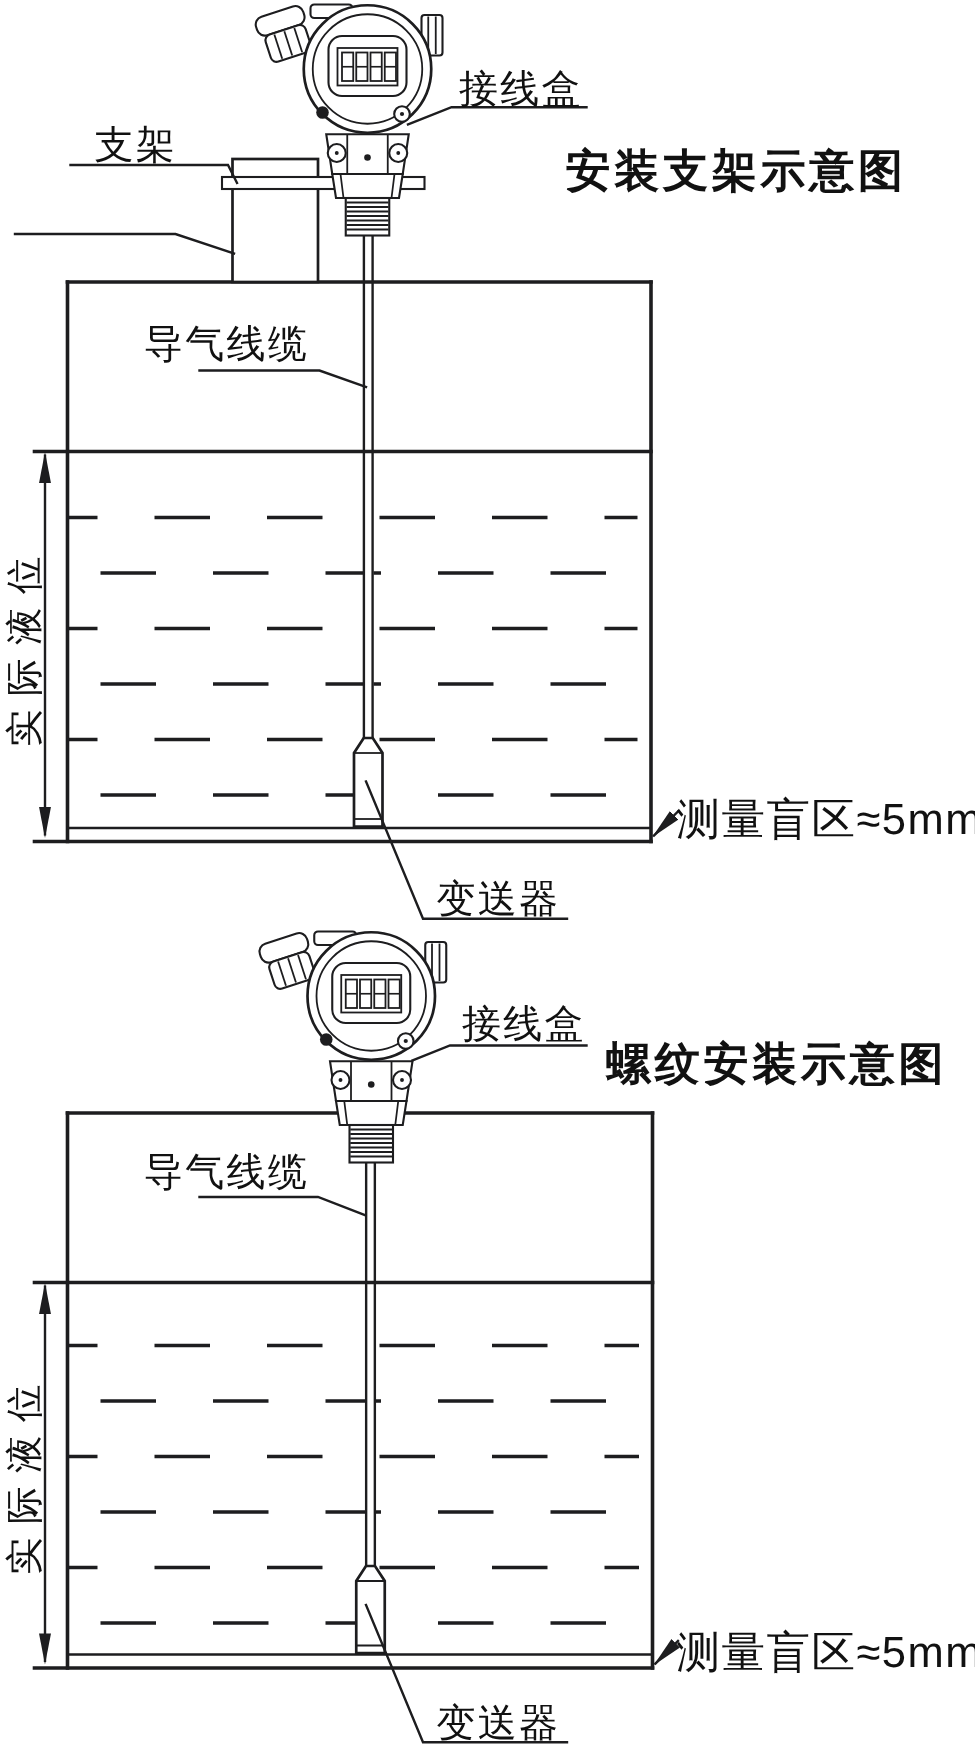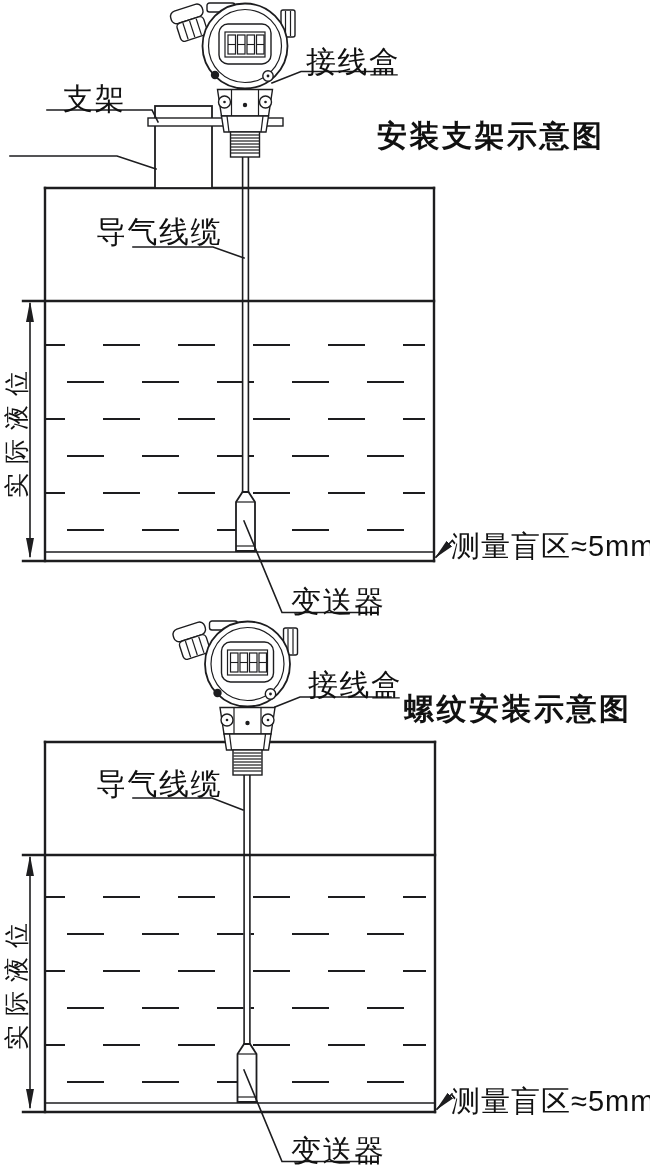--- a/index.html
+++ b/index.html
@@ -15,21 +15,21 @@
   .sf{stroke:#1d1d1f;stroke-width:1.4;fill:#ffffff;}
   .sf18{stroke:#1d1d1f;stroke-width:1.8;fill:#ffffff;}
   .dashline{stroke:#1d1d1f;stroke-width:2.2;fill:none;}
   .dim{stroke:#1d1d1f;stroke-width:1.6;fill:none;}
   .fillDark{fill:#1d1d1f;stroke:none;}
   .lcd rect{stroke:#1d1d1f;stroke-width:1.2;fill:#fff;}
   .lcd line{stroke:#1d1d1f;stroke-width:1.1;}
   .wcover{fill:#ffffff;stroke:none;}
   
   .lbl{position:absolute;white-space:nowrap;color:#111;}
-  .cn26{font-size:30px;letter-spacing:1.5px;}
+  .cn26{font-size:26px;letter-spacing:1.5px;}
   .cn25{font-size:29px;letter-spacing:1px;}
   .title{font-size:30px;font-weight:bold;letter-spacing:2.5px;}
   .vlabel{position:absolute;white-space:nowrap;font-size:25px;letter-spacing:9px;
           transform:translate(-50%,-50%) rotate(-90deg);}
 </style>
 </head>
 <body>
 
 <div class="page">
 
@@ -167,21 +167,21 @@
     </g>
     <line class="dim" x1="30" y1="857" x2="30" y2="1108" marker-start="url(#arrSlim)" marker-end="url(#arrSlim)"></line>
     <polyline class="s15" points="391,697 300,697 275,707"></polyline>
     <polyline class="s15" points="133,798 212,798 243,810"></polyline>
     <polyline class="s15" points="244,1070 282,1161.5 378,1161.5"></polyline>
     <line class="s15" x1="452" y1="1094" x2="437" y2="1109" marker-end="url(#arrSlim)"></line>
     <use href="#xmtr" transform="translate(173.5,621)"></use>
   </g>
 </svg>
 
-<div class="lbl title" style="left:377px;top:116px;">安装支架示意图</div>
+<div class="lbl title" style="left:377px;top:94px;">安装支架示意图</div>
 <div class="lbl cn26" style="left:306px;top:42px;">接线盒</div>
 <div class="lbl cn26" style="left:63px;top:79px;">支架</div>
 <div class="lbl cn26" style="left:96px;top:212px;">导气线缆</div>
 <div class="vlabel" style="left:16px;top:430px;">实际液位</div>
 <div class="lbl cn25" style="left:451px;top:527px;">测量盲区≈5mm</div>
 <div class="lbl cn26" style="left:291px;top:582px;">变送器</div>
 
 <div class="lbl title" style="left:404px;top:689px;">螺纹安装示意图</div>
 <div class="lbl cn26" style="left:308px;top:665px;">接线盒</div>
 <div class="lbl cn26" style="left:96px;top:764px;">导气线缆</div>

